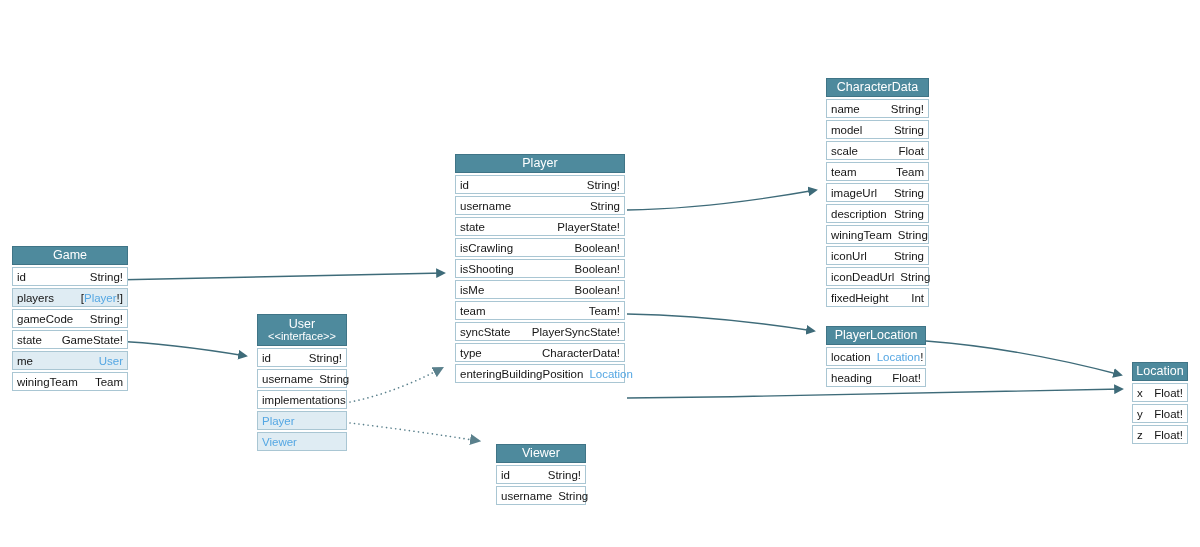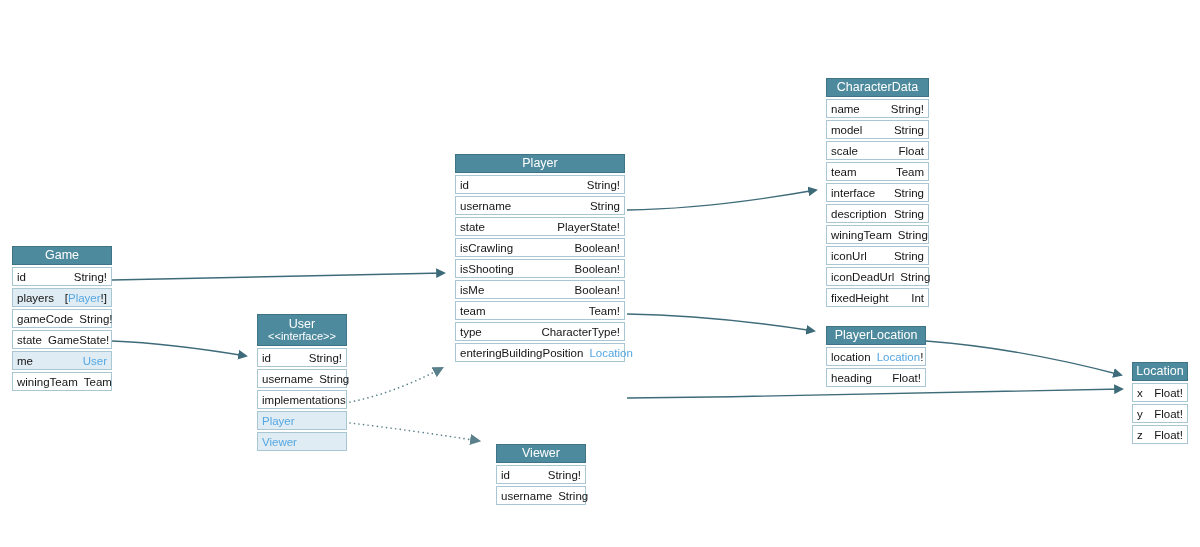--- a/index.html
+++ b/index.html
@@ -68,21 +68,21 @@
       </defs>
       <path d="M 112 280 C 220 278 330 275 444 273" fill="none" stroke="#3e6b79" stroke-width="1.4" marker-end="url(#arrowhead)"></path>
       <path d="M 112 341 C 160 343 210 350 246 356" fill="none" stroke="#3e6b79" stroke-width="1.4" marker-end="url(#arrowhead)"></path>
       <path d="M 627 210 C 700 209 765 199 816 190" fill="none" stroke="#3e6b79" stroke-width="1.4" marker-end="url(#arrowhead)"></path>
       <path d="M 627 314 C 695 315 762 323 814 331" fill="none" stroke="#3e6b79" stroke-width="1.4" marker-end="url(#arrowhead)"></path>
       <path d="M 627 398 C 800 396 985 393 1122 389" fill="none" stroke="#3e6b79" stroke-width="1.4" marker-end="url(#arrowhead)"></path>
       <path d="M 926 341 C 1005 347 1072 362 1121 375" fill="none" stroke="#3e6b79" stroke-width="1.4" marker-end="url(#arrowhead)"></path>
       <path d="M 350 402 C 382 396 418 381 442 368" fill="none" stroke="#3e6b79" stroke-width="1.6" stroke-dasharray="0.1 4.5" stroke-linecap="round" opacity="0.85" marker-end="url(#arrowhead)"></path>
       <path d="M 350 423 C 392 428 442 435 479 441" fill="none" stroke="#3e6b79" stroke-width="1.6" stroke-dasharray="0.1 4.5" stroke-linecap="round" opacity="0.85" marker-end="url(#arrowhead)"></path>
     </svg>
-<div class="table-node" style="left: 12px; top: 230px; width: 100px;">
+<div class="table-node" style="left: 12px; top: 230px; width: 116px;">
       <div class="table-header">
         <div>Game</div>
       </div>
       <div class="trow">
         <span class="fname">id</span>
         <span class="ftype"><span class="part">String!</span></span>
       </div>
       <div class="trow tint">
         <span class="fname">players</span>
         <span class="ftype"><span class="part">[</span><span class="part link">Player</span><span class="part">!]</span></span>
@@ -153,22 +153,26 @@
       </div>
       <div class="trow">
         <span class="fname">isMe</span>
         <span class="ftype"><span class="part">Boolean!</span></span>
       </div>
       <div class="trow">
         <span class="fname">team</span>
         <span class="ftype"><span class="part">Team!</span></span>
       </div>
       <div class="trow">
+        <span class="fname">syncState</span>
+        <span class="ftype"><span class="part">PlayerSyncState!</span></span>
+      </div>
+      <div class="trow">
         <span class="fname">type</span>
-        <span class="ftype"><span class="part">CharacterType!</span></span>
+        <span class="ftype"><span class="part">CharacterData!</span></span>
       </div>
       <div class="trow">
         <span class="fname">enteringBuildingPosition</span>
         <span class="ftype"><span class="part link">Location</span></span>
       </div>
     </div>
     <div class="table-node" style="left: 496px; top: 428px; width: 90px;">
       <div class="table-header">
         <div>Viewer</div>
       </div>
@@ -195,21 +199,21 @@
       </div>
       <div class="trow">
         <span class="fname">scale</span>
         <span class="ftype"><span class="part">Float</span></span>
       </div>
       <div class="trow">
         <span class="fname">team</span>
         <span class="ftype"><span class="part">Team</span></span>
       </div>
       <div class="trow">
-        <span class="fname">interface</span>
+        <span class="fname">imageUrl</span>
         <span class="ftype"><span class="part">String</span></span>
       </div>
       <div class="trow">
         <span class="fname">description</span>
         <span class="ftype"><span class="part">String</span></span>
       </div>
       <div class="trow">
         <span class="fname">winingTeam</span>
         <span class="ftype"><span class="part">String</span></span>
       </div>

